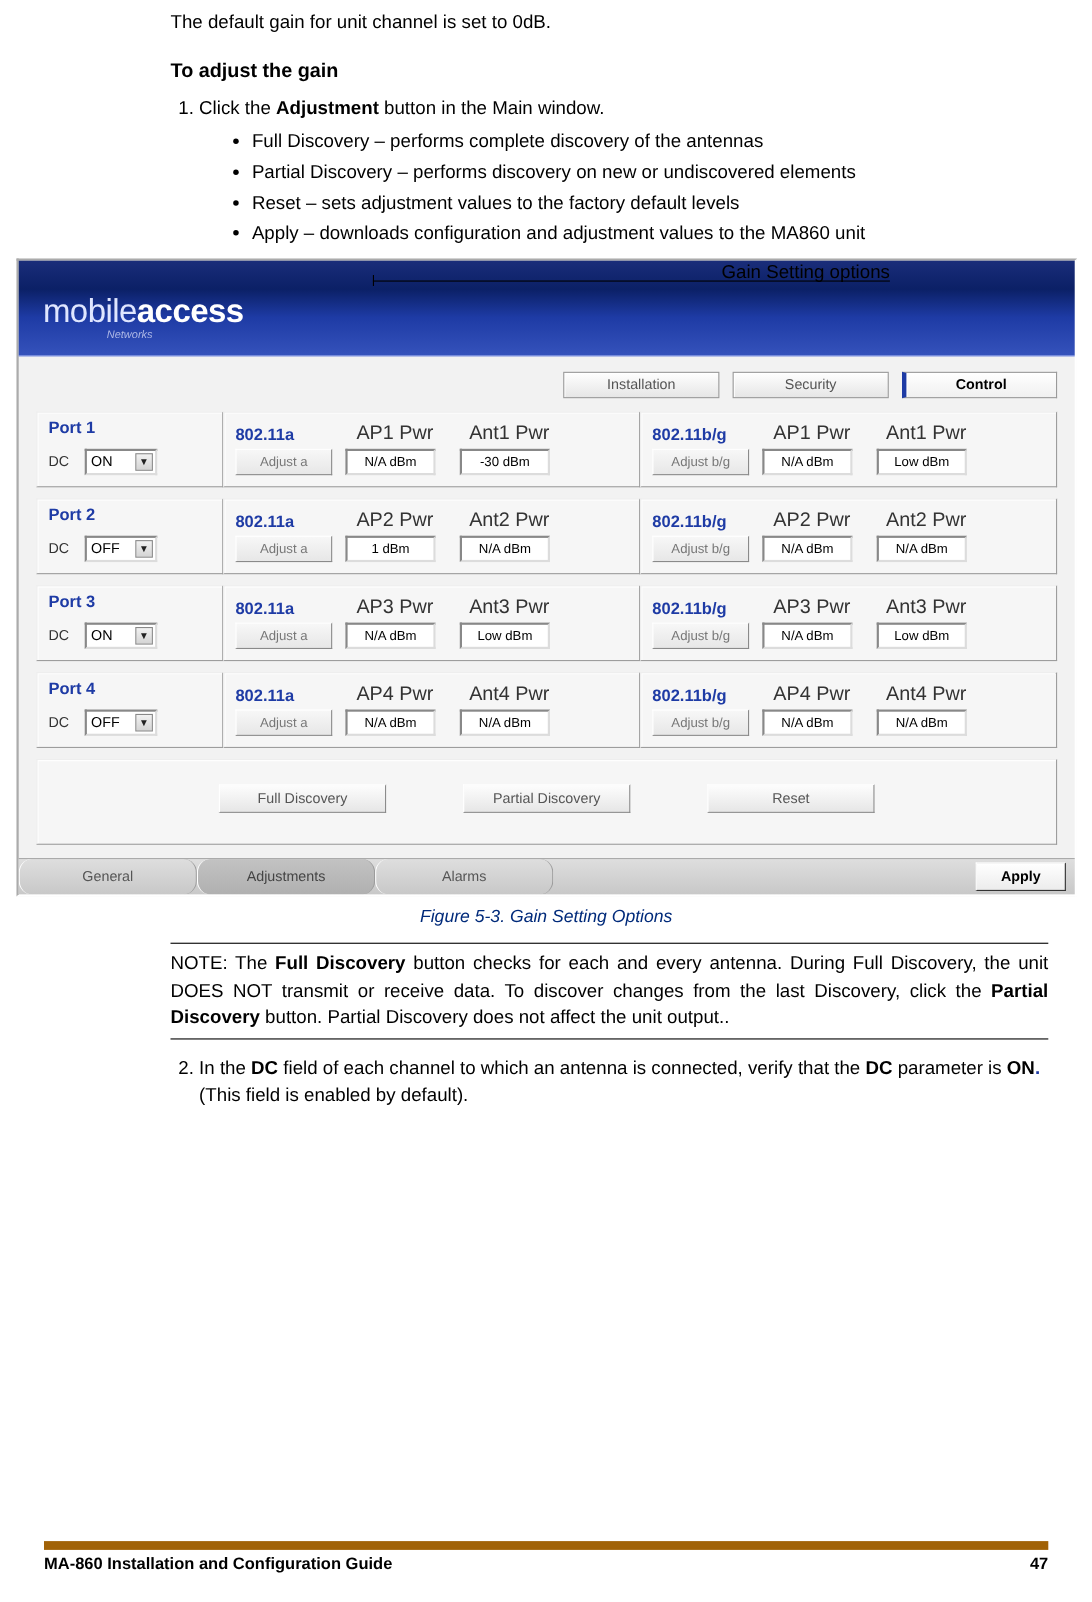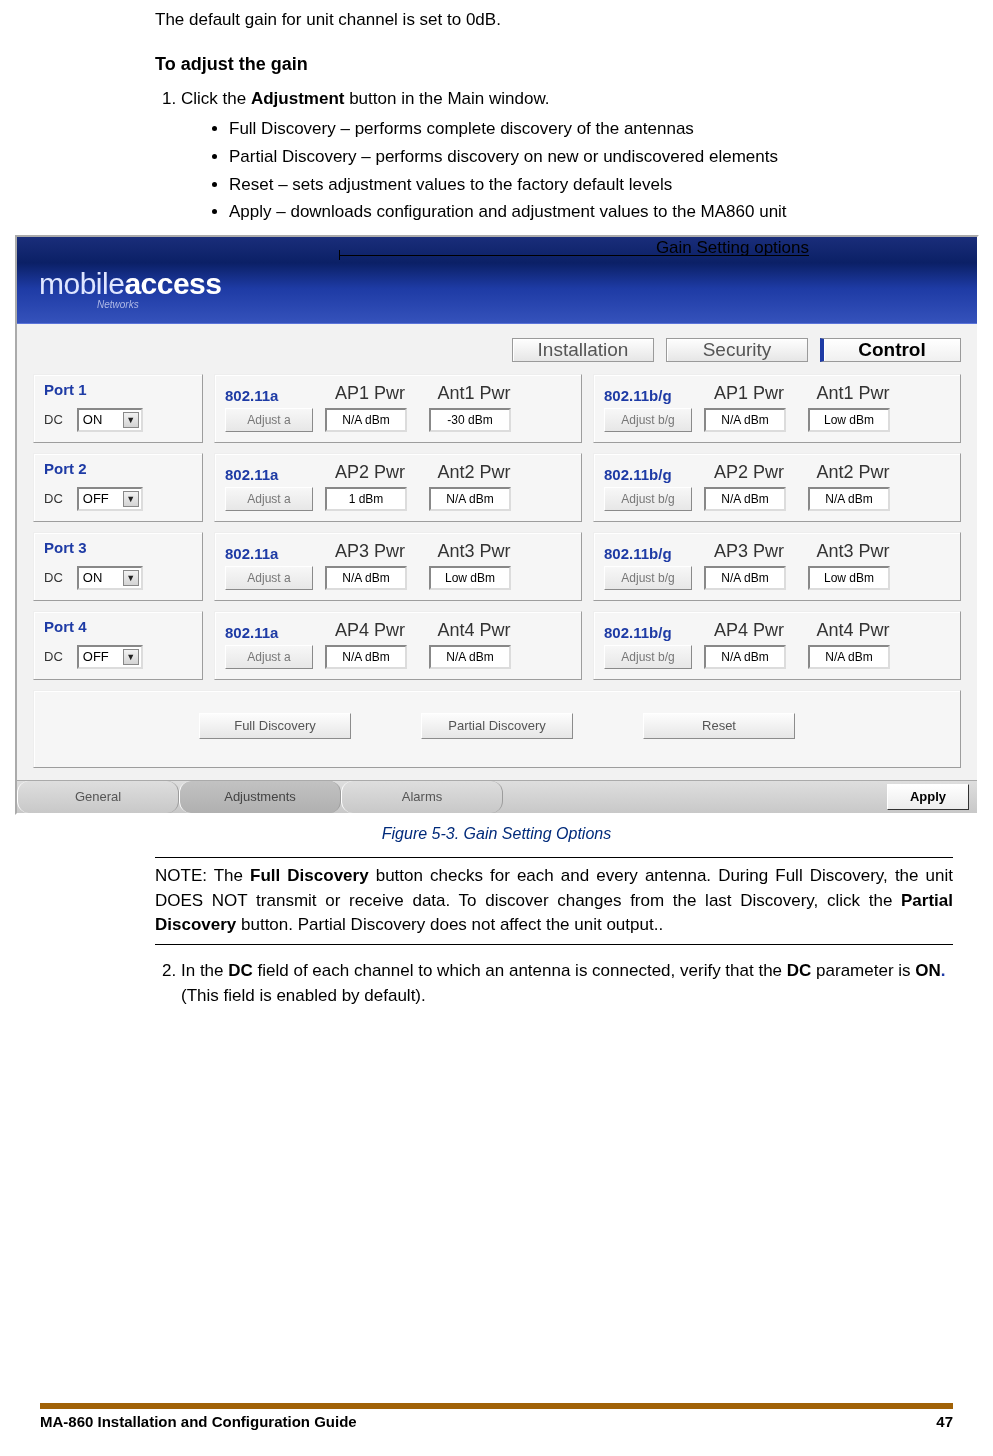--- a/index.html
+++ b/index.html
@@ -65,21 +65,21 @@
     color: #002a7a;
     font-family: Arial, sans-serif;
     font-size: 16px;
     margin: 10px 0 14px;
   }
   .footer {
     position: absolute;
     bottom: 34px;
     left: 40px;
     right: 40px;
-    border-top: 6px solid #a16207;
+    border-top: 8px solid #a16207;
     padding-top: 4px;
     display: flex;
     justify-content: space-between;
     font-weight: bold;
     font-size: 15px;
     font-family: Verdana, sans-serif;
   }
 
   
   .app {
@@ -121,34 +121,34 @@
   .gain-tick { position: absolute; left: 322px; top: 13px; width:1px; height: 10px; background:#000; z-index:5; }
   .top-tabs {
     display: flex; justify-content: flex-end; gap: 12px;
     padding: 14px 16px 8px;
   }
   .top-tab {
     width: 140px; height: 22px;
     background: linear-gradient(#fefefe,#e6e6e6);
     border: 1px solid #9a9a9a;
     text-align: center; line-height: 22px;
-    color: #555; font-size: 19px;
+    color: #555; font-size: 13px;
     box-shadow: inset 1px 1px 0 #fff;
   }
   .top-tab.active {
     color: #000; font-weight: bold;
     background: linear-gradient(#fff,#f0f0f0);
     border-left: 4px solid #1e3ba5;
     width: 136px;
   }
   .ports {
     padding: 4px 16px 0;
   }
   .port-row {
-    display: flex; gap: 11px; margin-bottom: 10px;
+    display: flex; gap: 0; margin-bottom: 10px;
     align-items: stretch;
   }
   .panel {
     background: #f6f6f6;
     border: 1px solid #c6c6c6;
     border-top-color:#eee; border-left-color:#eee;
     border-right-color:#9d9d9d; border-bottom-color:#9d9d9d;
     box-shadow: 1px 1px 0 #fff inset;
     padding: 6px 10px 10px;
     box-sizing: border-box;

